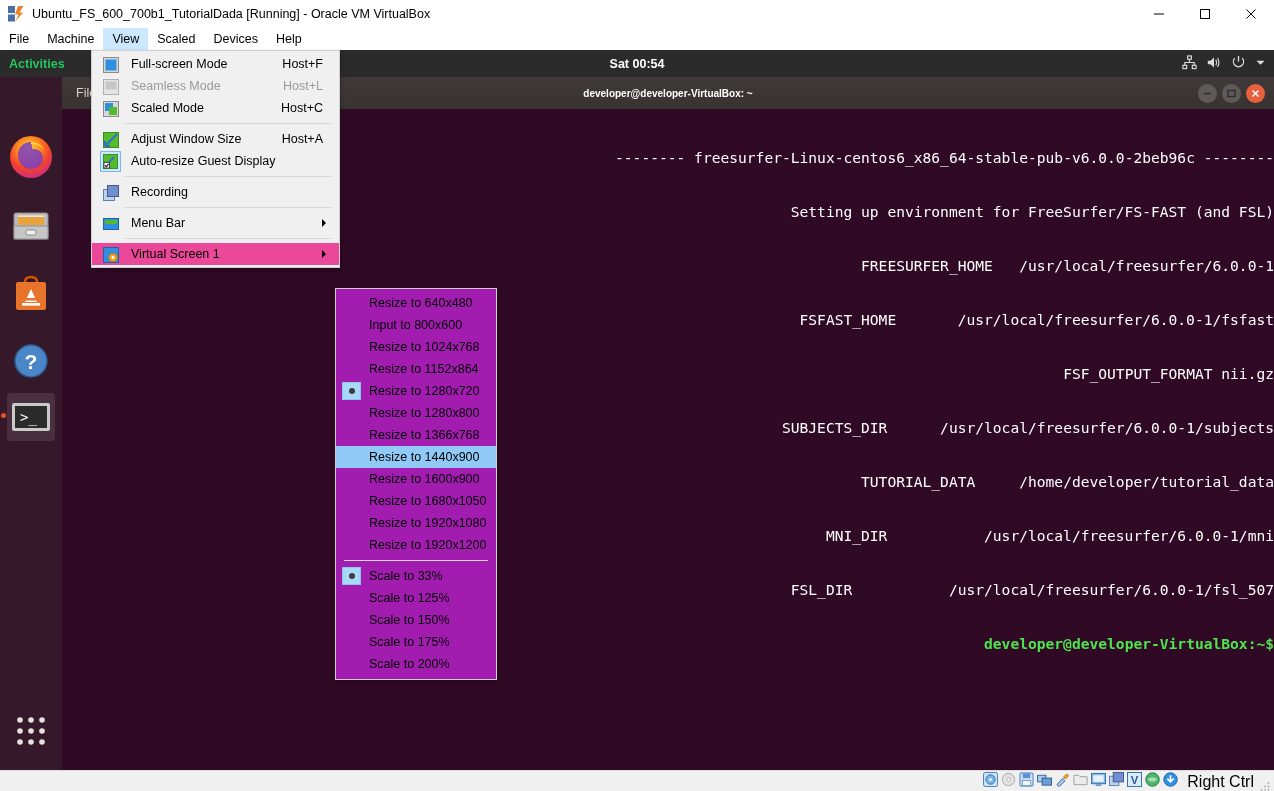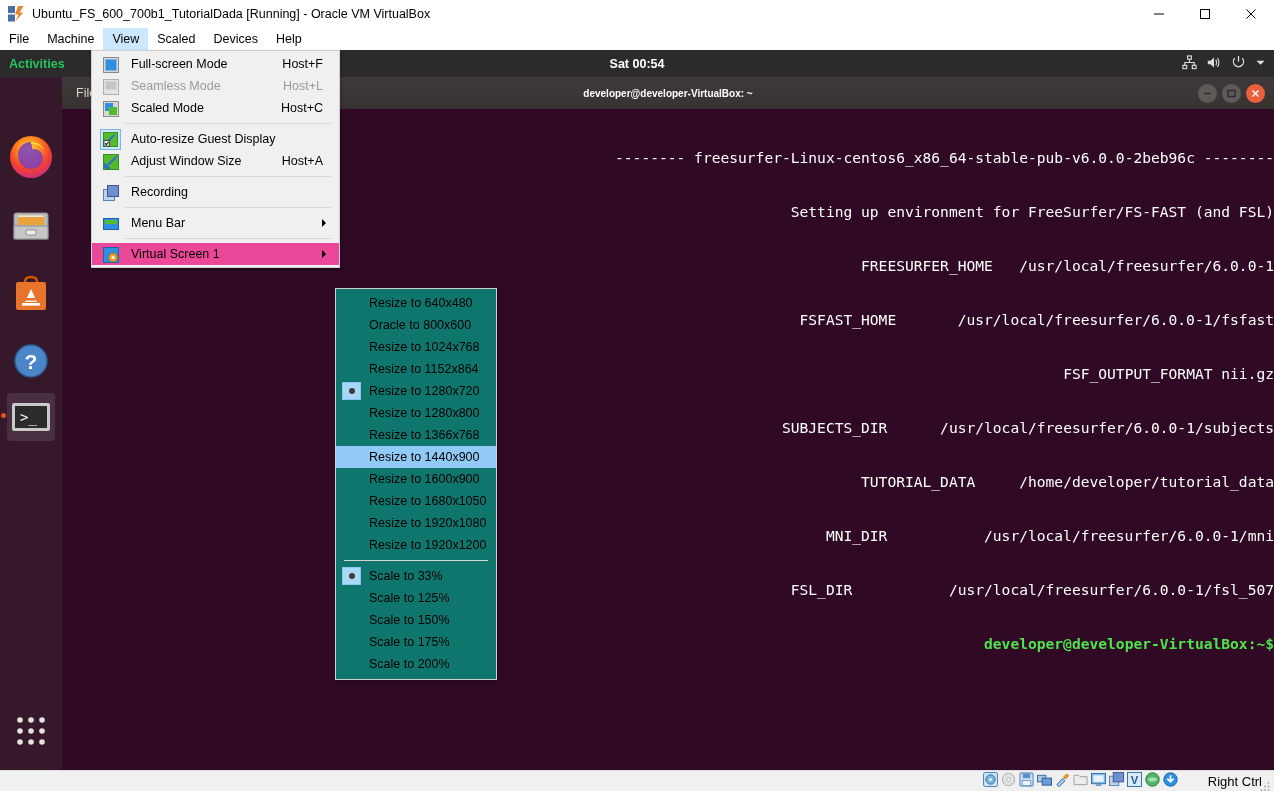--- a/index.html
+++ b/index.html
@@ -228,24 +228,24 @@
     border-top: 1px solid #dcdcdc;
   }
   #vbox-status-icons {
     position: absolute;
     right: 96px; top: 0;
     height: 21px;
     display: flex; align-items: center; gap: 3px;
   }
   #vbox-hostkey {
     position: absolute;
-    right: 12px; top: 0;
+    right: 20px; top: 0;
     height: 21px;
     display: flex; align-items: center;
-    font-size: 13px;
+    font-size: 16px;
     color: #000000;
   }
   #vbox-resizegrip {
     position: absolute;
     right: 3px; bottom: 2px;
     width: 12px; height: 12px;
   }
 
   
   #view-menu {
@@ -305,21 +305,21 @@
     height: 1px;
     background: #d6d6d6;
     margin: 4px 8px 4px 33px;
   }
 
   
   #vs-submenu {
     position: absolute;
     left: 335px; top: 288px;
     width: 162px;
-    background: #0f766e;
+    background: #a21caf;
     border: 1px solid #cfcfcf;
     box-shadow: 1px 2px 4px rgba(0,0,0,0.25);
     padding: 3px 0 4px 0;
     box-sizing: border-box;
     z-index: 60;
   }
   .sm-row {
     position: relative;
     height: 22px;
     display: flex;
@@ -580,41 +580,41 @@
             <rect x="6" y="6" width="8" height="8" fill="#55bb2e"></rect>
           </svg>
       </span>
       <span class="mi-label">Scaled Mode</span>
       <span class="mi-shortcut">Host+C</span>
     </div>
 
     <div class="menu-sep"></div>
 
     <div class="menu-row">
+      <span class="mi-icon">
+        <svg width="16" height="16" viewBox="0 0 16 16">
+            <rect x="0.5" y="0.5" width="15" height="15" fill="#55bb2e" stroke="#3c8c1f"></rect>
+            <path d="M2 14 L14 2 M2 14 L2 9 M2 14 L7 14" stroke="#2f6fd0" stroke-width="2" fill="none"></path>
+          </svg>
+      </span>
+      <span class="mi-label">Adjust Window Size</span>
+      <span class="mi-shortcut">Host+A</span>
+    </div>
+
+    <div class="menu-row">
       <span class="mi-icon checked">
         <svg width="15" height="15" viewBox="0 0 16 16">
             <rect x="0.5" y="0.5" width="15" height="15" fill="#55bb2e" stroke="#3c8c1f"></rect>
             <path d="M3 12 L12 3" stroke="#2f6fd0" stroke-width="2"></path>
             <rect x="1" y="9" width="6" height="6" fill="#fff" stroke="#3c3c3c"></rect>
             <path d="M2.2 12 L3.6 13.6 L6 10.6" stroke="#2b2b2b" stroke-width="1.3" fill="none"></path>
           </svg>
       </span>
       <span class="mi-label">Auto-resize Guest Display</span>
       <span class="mi-shortcut"></span>
-    </div>
-
-    <div class="menu-row">
-      <span class="mi-icon">
-        <svg width="16" height="16" viewBox="0 0 16 16">
-            <rect x="0.5" y="0.5" width="15" height="15" fill="#55bb2e" stroke="#3c8c1f"></rect>
-            <path d="M2 14 L14 2 M2 14 L2 9 M2 14 L7 14" stroke="#2f6fd0" stroke-width="2" fill="none"></path>
-          </svg>
-      </span>
-      <span class="mi-label">Adjust Window Size</span>
-      <span class="mi-shortcut">Host+A</span>
     </div>
 
     <div class="menu-sep"></div>
 
 
     <div class="menu-row">
       <span class="mi-icon">
         <svg width="16" height="16" viewBox="0 0 16 16">
             <rect x="0.5" y="4.5" width="11" height="11" fill="#bcd2ee" stroke="#5a7fb5"></rect>
             <rect x="4.5" y="0.5" width="11" height="11" fill="#6f8fd0" stroke="#41558c"></rect>
@@ -652,21 +652,21 @@
       <span class="mi-arrow"></span>
     </div>
   </div>
 
   <div id="vs-submenu">
 
     <div class="sm-row">
       <span class="sm-label">Resize to 640x480</span>
     </div>
     <div class="sm-row">
-      <span class="sm-label">Oracle to 800x600</span>
+      <span class="sm-label">Input to 800x600</span>
     </div>
     <div class="sm-row">
       <span class="sm-label">Resize to 1024x768</span>
     </div>
     <div class="sm-row">
       <span class="sm-label">Resize to 1152x864</span>
     </div>
     <div class="sm-row">
       <span class="sm-radio">
           <span class="dot"></span>

